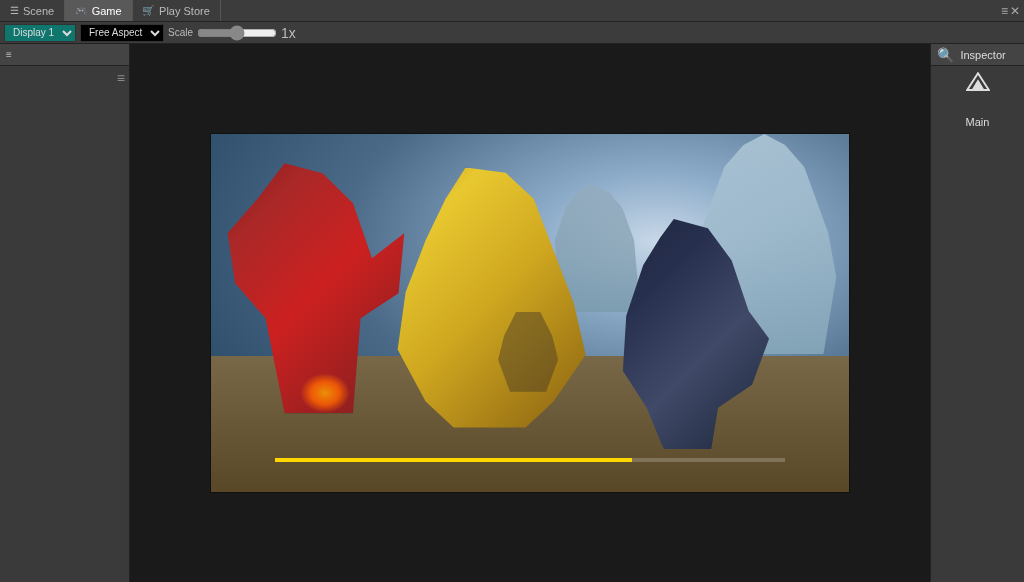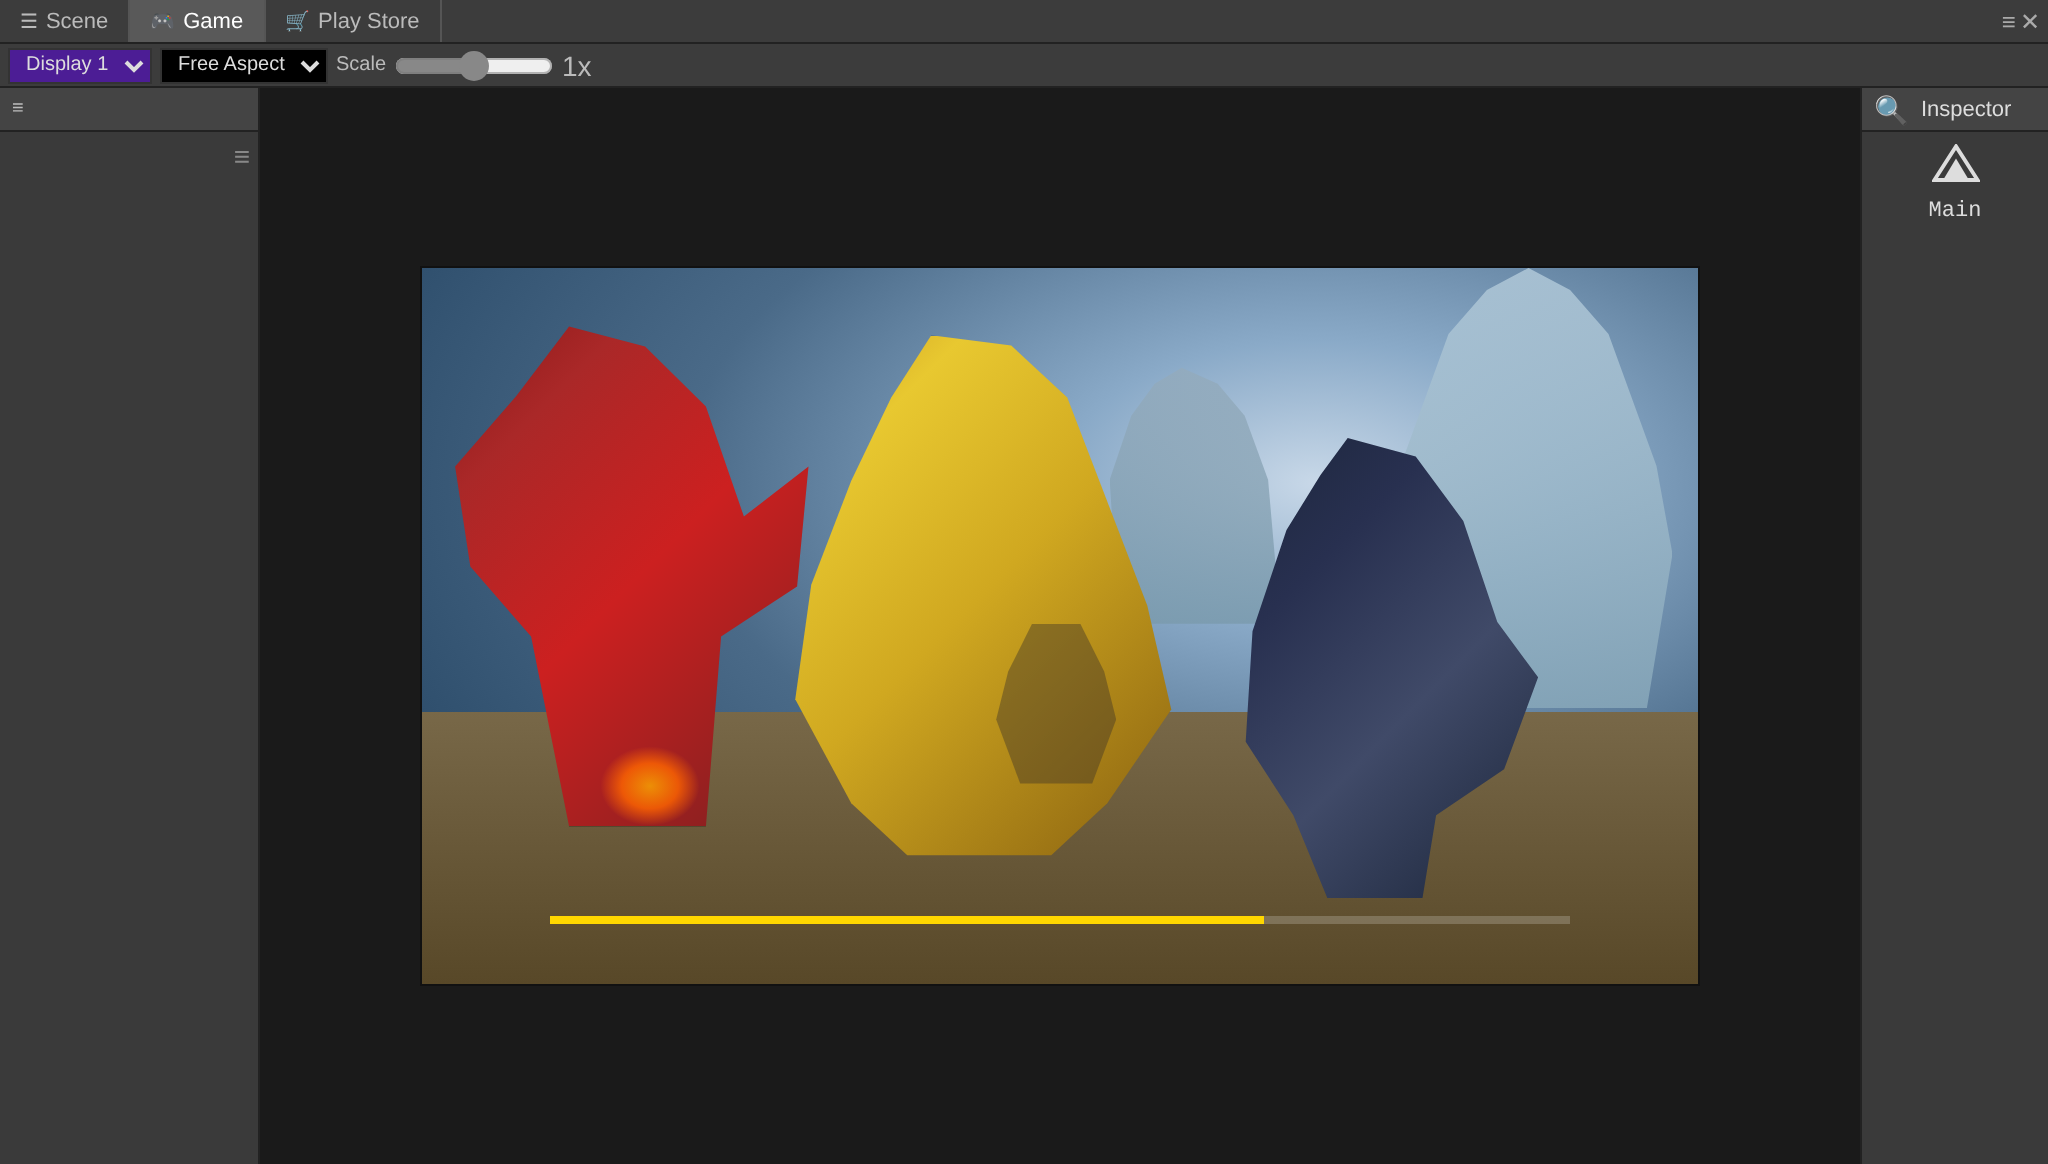--- a/index.html
+++ b/index.html
@@ -190,22 +190,21 @@
       font-size: 11px;
       color: #ddd;
       border-bottom: 1px solid #222;
       gap: 6px;
     }
     .inspector-content {
       padding: 6px;
       display: flex;
       flex-direction: column;
       align-items: center;
-      gap: 4px;
-      font-family: Liberation Mono, monospace;
+      gap: 20px;
     }
     .inspector-main-label {
       font-size: 11px;
       color: #ddd;
     }
     .unity-logo-small {
       width: 24px;
       height: 24px;
     }
   </style>
@@ -231,21 +230,21 @@
     </div>
   </div>
   <div class="tab-spacer"></div>
   <div style="display:flex;align-items:center;gap:2px;padding-right:4px;">
     <span style="cursor:pointer;color:#aaa;font-size:12px;">≡</span>
     <span style="cursor:pointer;color:#aaa;font-size:12px;">✕</span>
   </div>
 </div>
 
 <div class="toolbar">
-  <select style="background:#4c1d95;color:#ddd;border:1px solid #333;height:18px;font-size:10px;">
+  <select style="background:#0f766e;color:#ddd;border:1px solid #333;height:18px;font-size:10px;">
     <option>Display 1</option>
   </select>
   <select style="background:#000000;color:#ddd;border:1px solid #333;height:18px;font-size:10px;">
     <option>Free Aspect</option>
   </select>
   <span class="scale-label">Scale</span>
   <input type="range" class="scale-slider" min="0" max="2" step="0.1" value="1" style="">
   <span class="scale-value">1x</span>
 </div>
 

